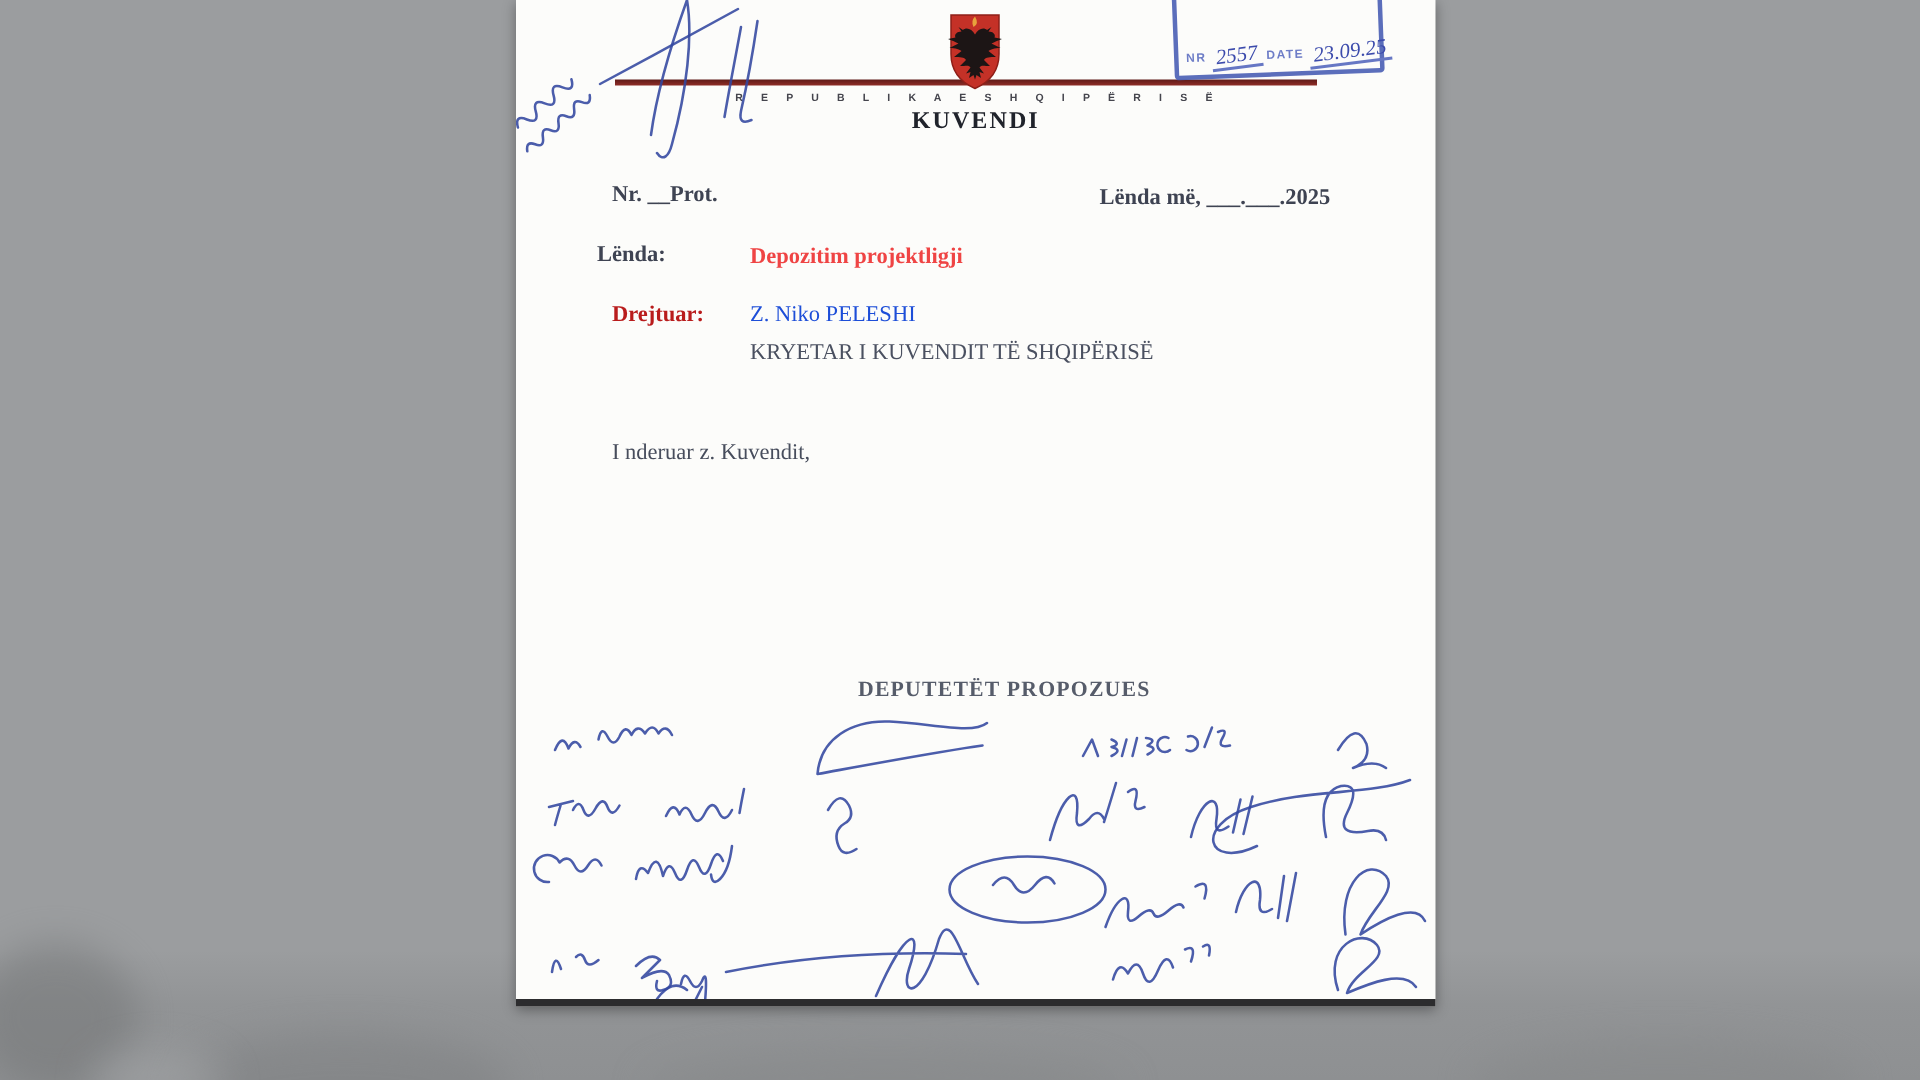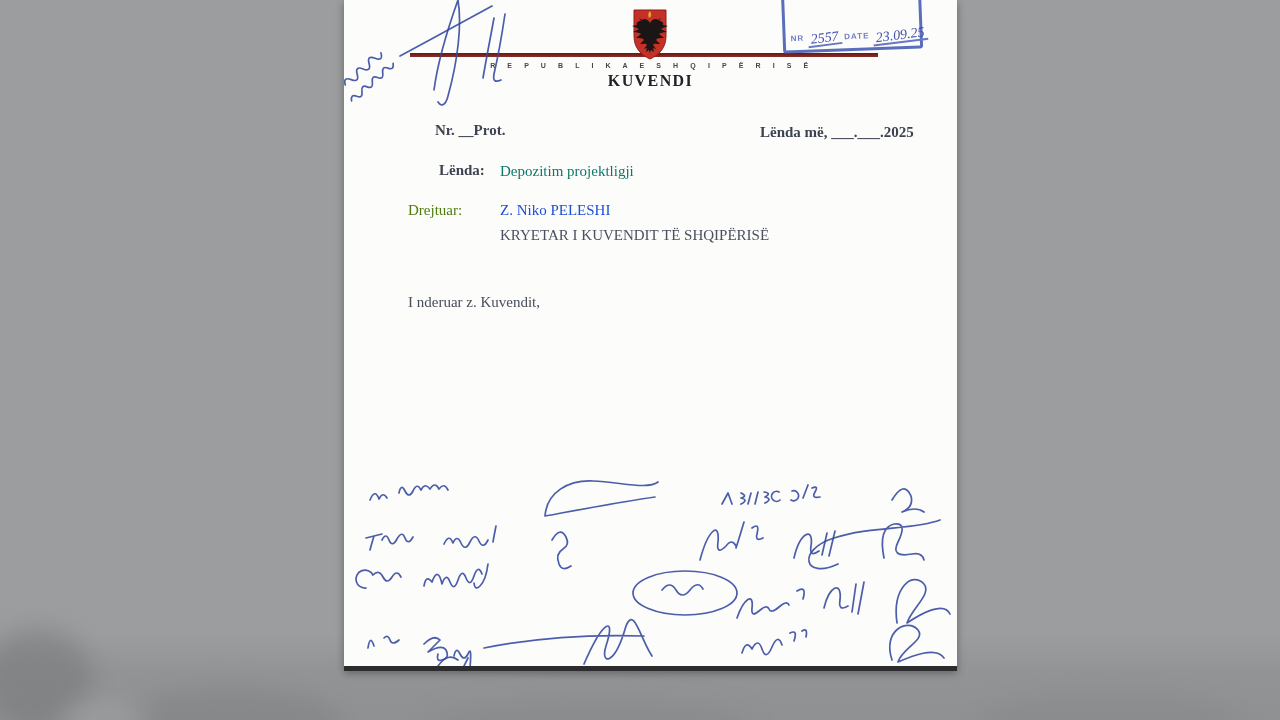--- a/index.html
+++ b/index.html
@@ -38,26 +38,26 @@
   .stamp-row{position:absolute;left:5px;right:-8px;bottom:5px;display:flex;
         align-items:flex-end;gap:3px;}
   .slabel{font-family:"Liberation Sans",sans-serif;font-weight:bold;font-size:8px;
         color:#6273c3;letter-spacing:1px;padding-bottom:2px;}
   .hand{font-style:italic;font-size:14px;color:#2c3da6;transform:rotate(-5deg);
         line-height:12px;padding:0 3px;margin-bottom:-2px;}
   .u{border-bottom:2px solid #5a6cc0;}
 
   
   .t{position:absolute;color:#3e4352;font-size:15px;white-space:nowrap;}
-  .bold{font-weight:bold;margin-left:27px;}
+  .bold{font-weight:bold;}
   .prot-left{left:64px;top:122px;}
   .prot-right{left:389px;top:124px;}
-  .subj-label{left:68px;top:162px;font-family:Liberation Serif, serif;}
-  .subj-value{left:156px;top:163px;font-weight:normal;color:#0f766e;}
-  .addr-label{left:64px;top:202px;color:#4d7c0f;}
+  .subj-label{left:54px;top:162px;font-family:Liberation Serif, serif;}
+  .subj-value{left:156px;top:163px;font-weight:bold;color:#ef4444;}
+  .addr-label{left:64px;top:202px;color:#b91c1c;font-weight:bold;}
   .addr-name{left:156px;top:202px;color:#1d4ed8;}
   .addr-title{left:156px;top:227px;color:#4a5060;}
   .salut{left:64px;top:294px;color:#474d5c;}
   .para{position:absolute;left:64px;top:351px;width:523px;color:#4b5164;
         font-size:14.3px;line-height:23.5px;text-align:justify;white-space:normal;}
   .heading{position:absolute;left:64px;top:452px;width:523px;text-align:center;
         font-weight:bold;font-size:14.5px;letter-spacing:.8px;color:#565c6a;}
 
   .ink path, .ink ellipse{fill:none;stroke:#32479f;stroke-width:1.7;
         stroke-linecap:round;stroke-linejoin:round;opacity:.88;}
@@ -116,20 +116,21 @@
       <div class="t bold subj-label">Lënda:</div>
       <div class="t subj-value">Depozitim projektligji</div>
 
       <div class="t addr-label">Drejtuar:</div>
       <div class="t addr-name">Z. Niko PELESHI</div>
       <div class="t addr-title">KRYETAR I KUVENDIT TË SHQIPËRISË</div>
 
       <div class="t salut">I nderuar z. Kuvendit,</div>
 
 
+      <div class="heading">DEPUTETËT PROPOZUES</div>
 
       <svg class="sigs ink" width="600" height="200" viewBox="0 0 600 200">
 
         <path d="M18 32 q5 -12 9 -1 q4 -8 8 -1 m12 -5 q2 -10 6 -2 t8 0 q4 -9 8 -1 q4 -8 9 -1 q5 -8 9 0 q5 -7 9 1"></path>
         <path d="M193 48 C195 24 216 12 241 13 C268 14 296 22 306 14 M193 48 C226 42 274 33 303 29" stroke-width="2"></path>
 
         <path d="M370 36 l6 -11 l4 11 m9 -11 q7 3 0 5 q8 2 0 6 m10 -11 l-3 11 m10 -12 l-3 12 m9 -12 q8 1 1 5 q8 2 0 6 m14 -11 a5 5 0 1 0 1 8 m12 -9 a5 5 0 1 1 -1 9 m12 -2 l5 -13 m4 3 q7 -3 3 4 t5 5" stroke-width="1.9"></path>
         <path d="M540 32 q12 -20 19 -4 q3 11 -9 16 q14 -6 22 0"></path>
 
         <path d="M14 70 l16 -4 m-8 2 q-3 10 -4 14 m12 -10 q4 -8 7 0 t8 -1 t8 -1 t8 -1"></path>

